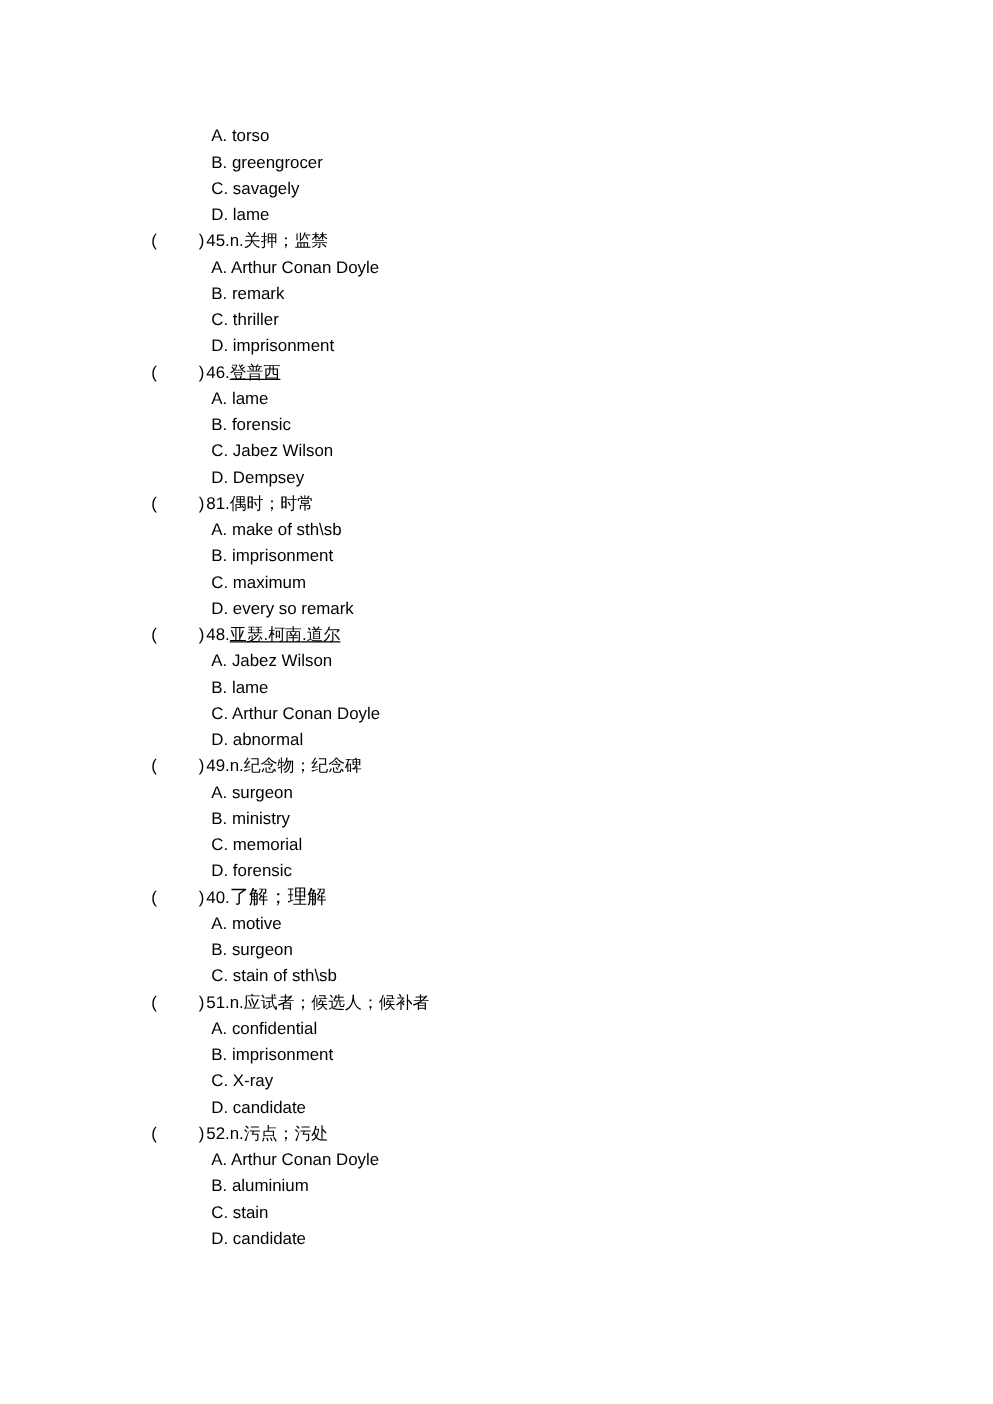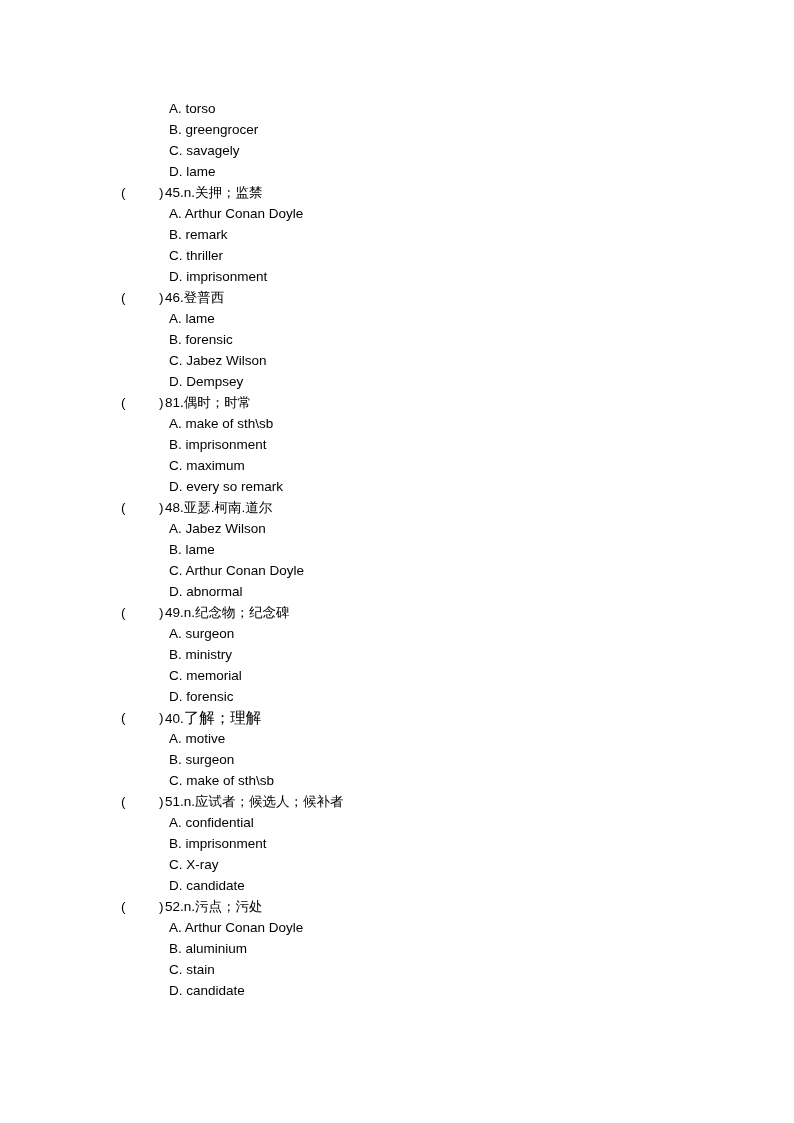--- a/index.html
+++ b/index.html
@@ -62,20 +62,21 @@
     font-size: 13.5px;
   }
   .q-cn {
     font-size: 13.5px;
   }
   
   .q-cn.cn-large {
     font-size: 15.5px;
   }
   .q-cn.underline {
+    text-decoration: underline;
     text-underline-offset: 1px;
   }
 
   
   .opt-line {
     position: relative;
     height: 21px;
     line-height: 21px;
     font-size: 13.5px;
     white-space: nowrap;
@@ -193,21 +194,21 @@
         <span class="paren-close">)</span>
         <span class="q-body"><span class="q-num">40.</span><span class="q-cn cn-large">了解；理解</span></span>
       </div>
       <div class="opt-line">
         <span class="opt-body">A. motive</span>
       </div>
       <div class="opt-line">
         <span class="opt-body">B. surgeon</span>
       </div>
       <div class="opt-line">
-        <span class="opt-body">C. make of sth\sb</span>
+        <span class="opt-body">C. stain of sth\sb</span>
       </div>
       <div class="q-line">
         <span class="paren-open">(</span>
         <span class="paren-close">)</span>
         <span class="q-body"><span class="q-num">51.</span><span class="q-pos">n.</span><span class="q-cn">应试者；候选人；候补者</span></span>
       </div>
       <div class="opt-line">
         <span class="opt-body">A. confidential</span>
       </div>
       <div class="opt-line">

